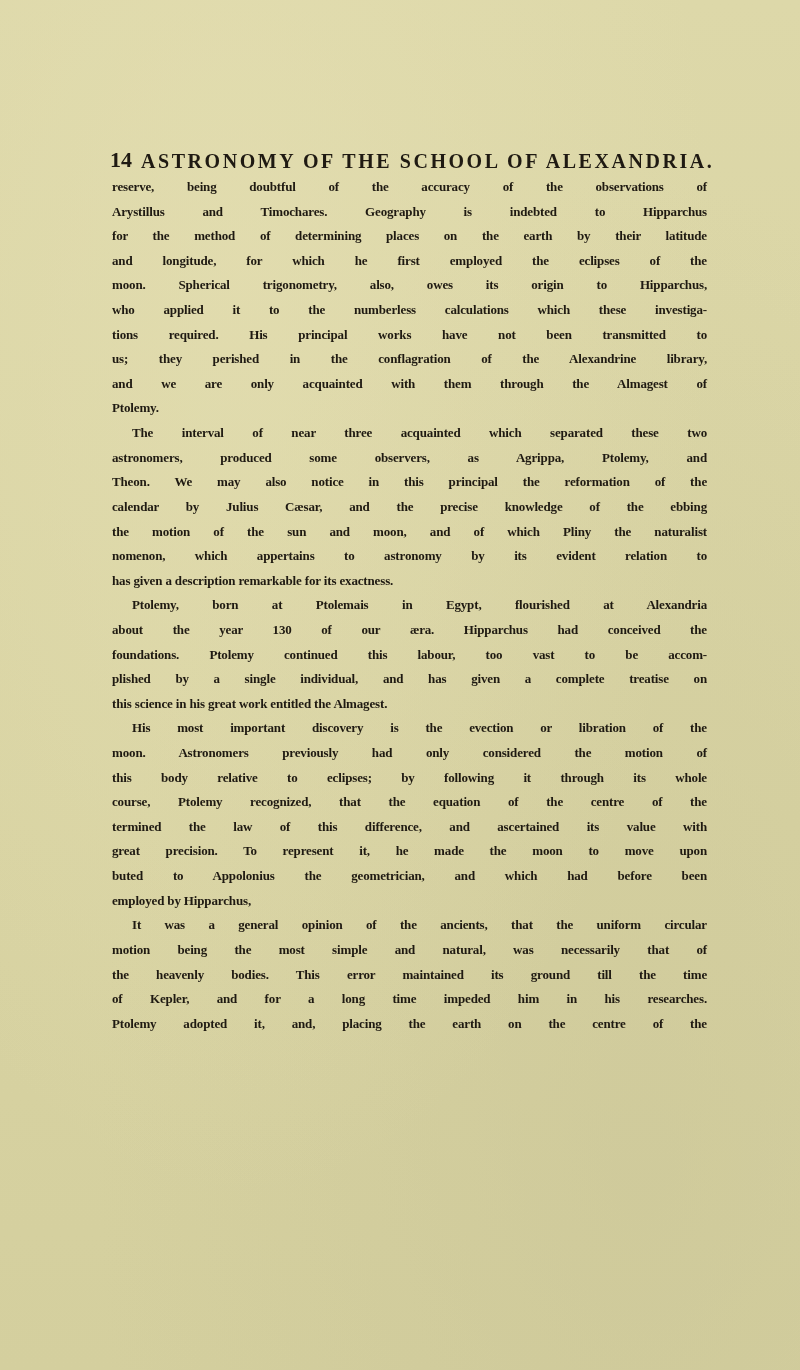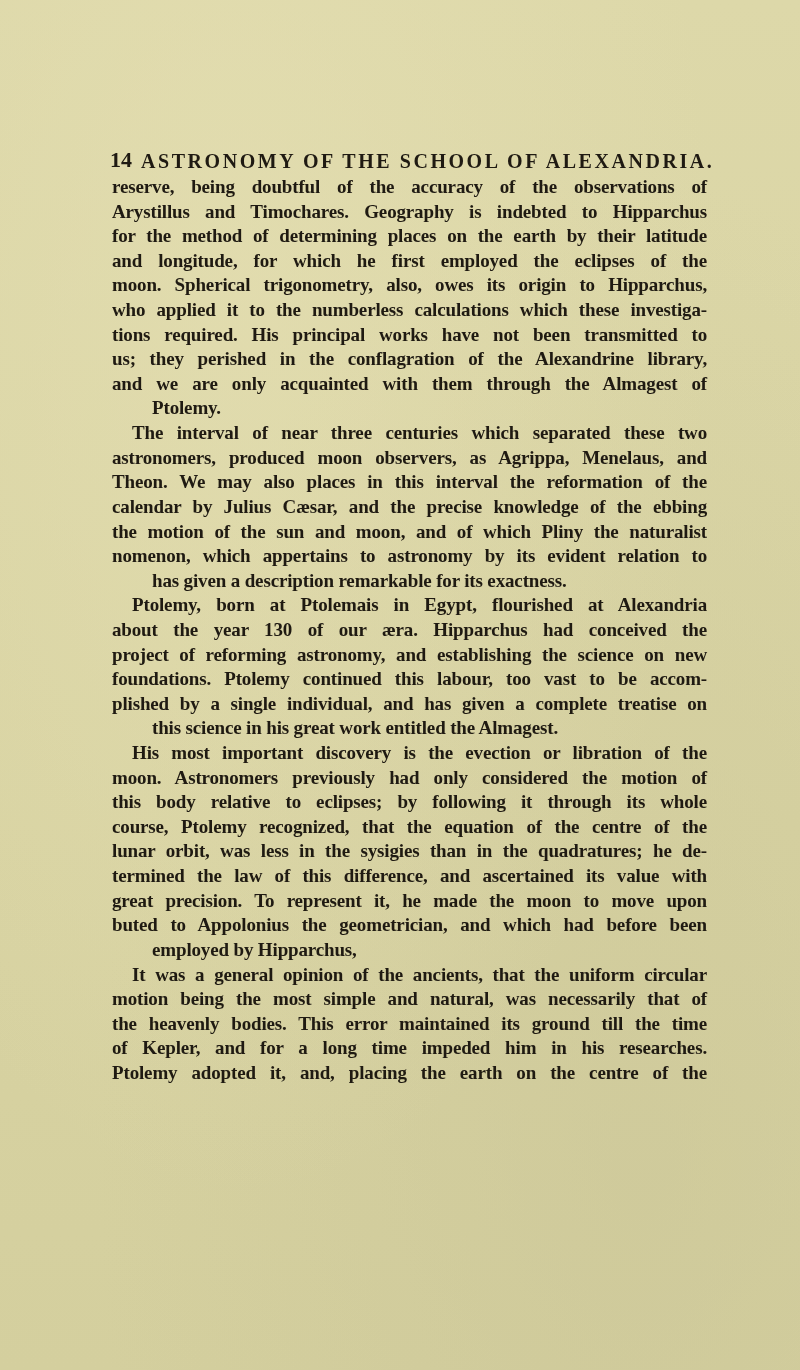--- a/index.html
+++ b/index.html
@@ -53,30 +53,29 @@
   .body-text {
     position: absolute;
     left: 112px;
     top: 175px;
     width: 595px;
   }
   .line {
     display: block;
     height: 24.62px;
     line-height: 24.62px;
-    font-size: 19px;
+    font-size: 13px;
     font-weight: bold;
     white-space: nowrap;
     text-align: justify;
     text-align-last: justify;
     letter-spacing: -0.15px;
   }
   .line.last {
     text-align-last: left;
-    margin-left: 40px;
   }
   .line.indent {
     padding-left: 20px;
   }
   .italic {
   }
 </style>
 </head>
 <body>
 
@@ -90,38 +89,36 @@
       <span class="line"><span>reserve, being doubtful of the accuracy of the observations of</span></span>
       <span class="line"><span>Arystillus and Timochares.  Geography is indebted to Hipparchus</span></span>
       <span class="line"><span>for the method of determining places on the earth by their latitude</span></span>
       <span class="line"><span>and longitude, for which he first employed the eclipses of the</span></span>
       <span class="line"><span>moon.  Spherical trigonometry, also, owes its origin to Hipparchus,</span></span>
       <span class="line"><span>who applied it to the numberless calculations which these investiga-</span></span>
       <span class="line"><span>tions required.  His principal works have not been transmitted to</span></span>
       <span class="line"><span>us; they perished in the conflagration of the Alexandrine library,</span></span>
       <span class="line"><span>and we are only acquainted with them through the Almagest of</span></span>
       <span class="line last"><span>Ptolemy.</span></span>
-      <span class="line indent"><span>The interval of near three centuries which separated these two</span></span>
-      <span class="line"><span>astronomers, produced moon observers, as Agrippa, Menelaus, and</span></span>
-      <span class="line"><span>Theon.  We may also places in this interval the reformation of the</span></span>
+      <span class="line indent"><span>The interval of near three acquainted which separated these two</span></span>
+      <span class="line"><span>astronomers, produced some observers, as Agrippa, Ptolemy, and</span></span>
+      <span class="line"><span>Theon.  We may also notice in this principal the reformation of the</span></span>
       <span class="line"><span>calendar by Julius Cæsar, and the precise knowledge of the ebbing</span></span>
       <span class="line"><span>the motion of the sun and moon, and of which Pliny the naturalist</span></span>
       <span class="line"><span>nomenon, which appertains to astronomy by its evident relation to</span></span>
       <span class="line last"><span>has given a description remarkable for its exactness.</span></span>
       <span class="line indent"><span>Ptolemy, born at Ptolemais in Egypt, flourished at Alexandria</span></span>
       <span class="line"><span>about the year 130 of our æra.  Hipparchus had conceived the</span></span>
-      <span class="line"><span>project of reforming astronomy, and establishing the science on new</span></span>
       <span class="line"><span>foundations.  Ptolemy continued this labour, too vast to be accom-</span></span>
       <span class="line"><span>plished by a single individual, and has given a complete treatise on</span></span>
       <span class="line last"><span>this science in his great work entitled the</span> <span class="italic">Almagest.</span></span>
       <span class="line indent"><span>His most important discovery is the evection or libration of the</span></span>
       <span class="line"><span>moon.  Astronomers previously had only considered the motion of</span></span>
       <span class="line"><span>this body relative to eclipses; by following it through its whole</span></span>
       <span class="line"><span>course, Ptolemy recognized, that the equation of the centre of the</span></span>
-      <span class="line"><span>lunar orbit, was less in the sysigies than in the quadratures; he de-</span></span>
       <span class="line"><span>termined the law of this difference, and ascertained its value with</span></span>
       <span class="line"><span>great precision.  To represent it, he made the moon to move upon</span></span>
       <span class="line"><span>buted to Appolonius the geometrician, and which had before been</span></span>
       <span class="line last"><span>employed by Hipparchus,</span></span>
       <span class="line indent"><span>It was a general opinion of the ancients, that the uniform circular</span></span>
       <span class="line"><span>motion being the most simple and natural, was necessarily that of</span></span>
       <span class="line"><span>the heavenly bodies.  This error maintained its ground till the time</span></span>
       <span class="line"><span>of Kepler, and for a long time impeded him in his researches.</span></span>
       <span class="line"><span>Ptolemy adopted it, and, placing the earth on the centre of the</span></span>
     </div>

